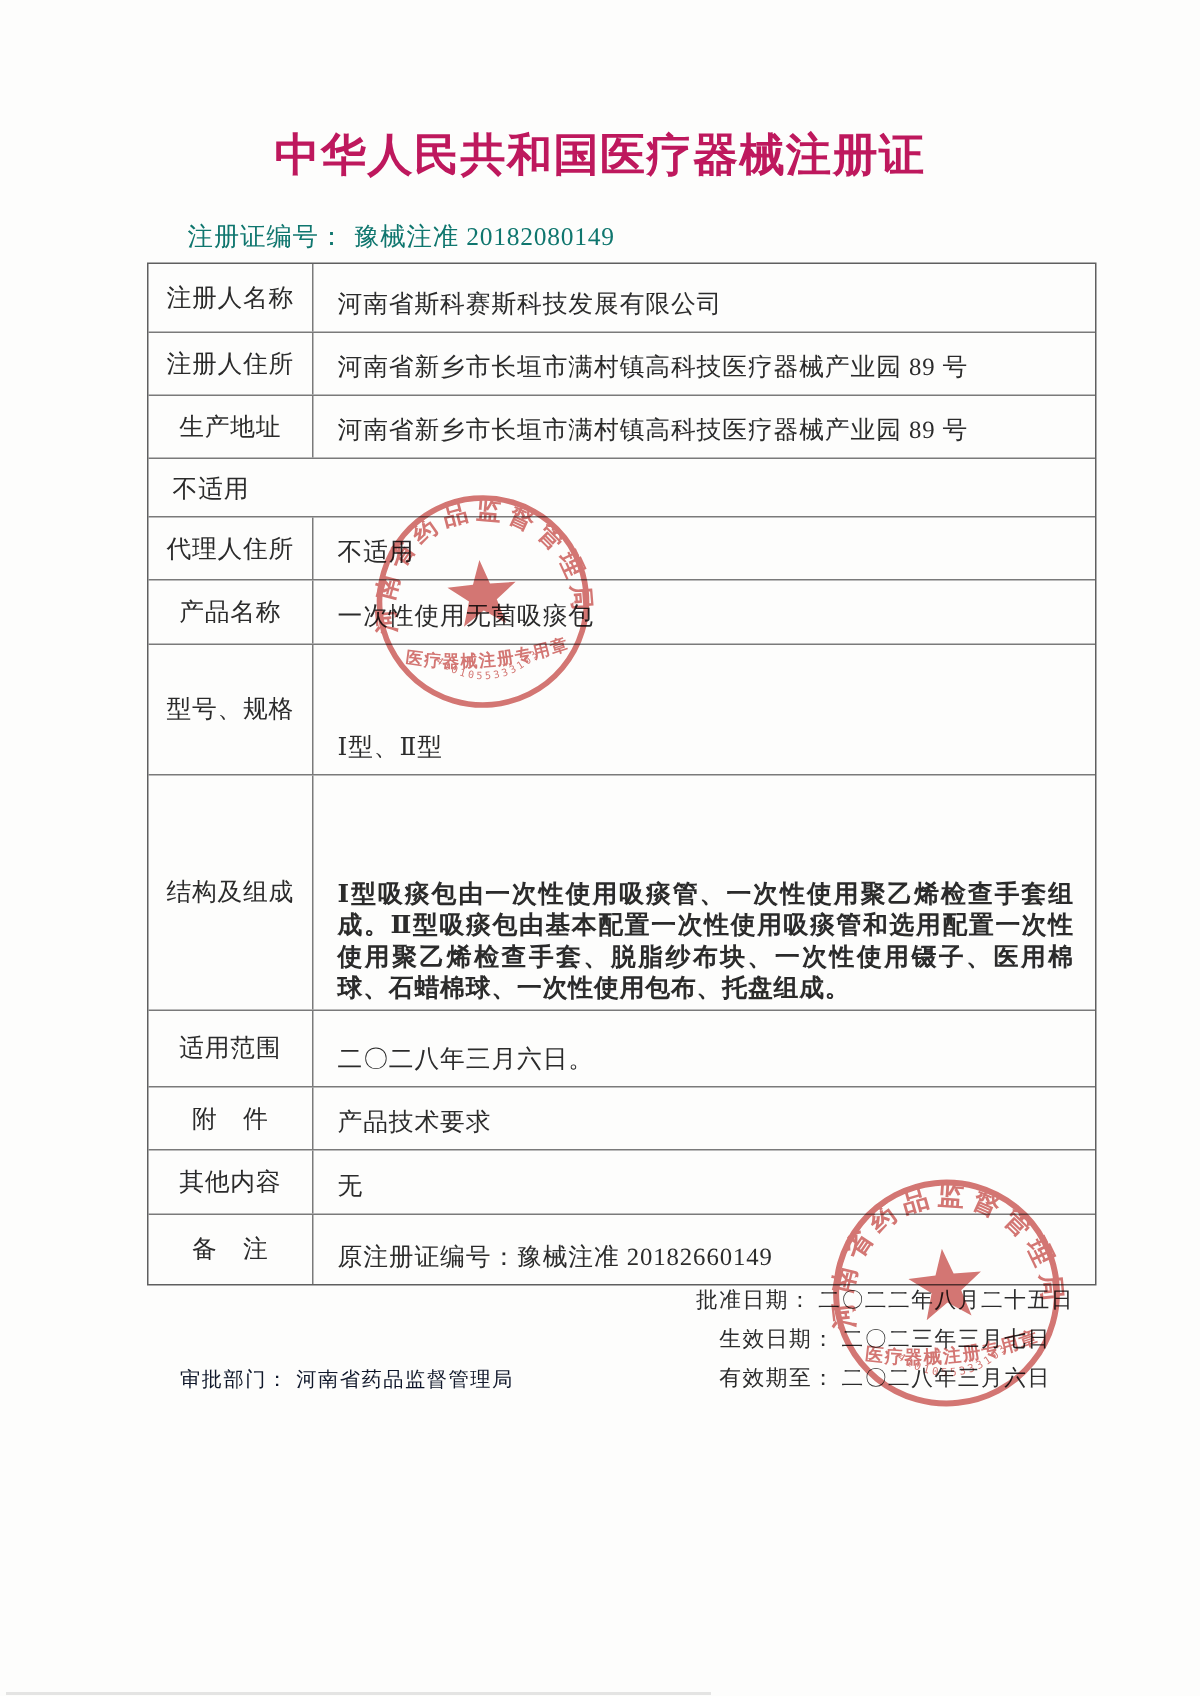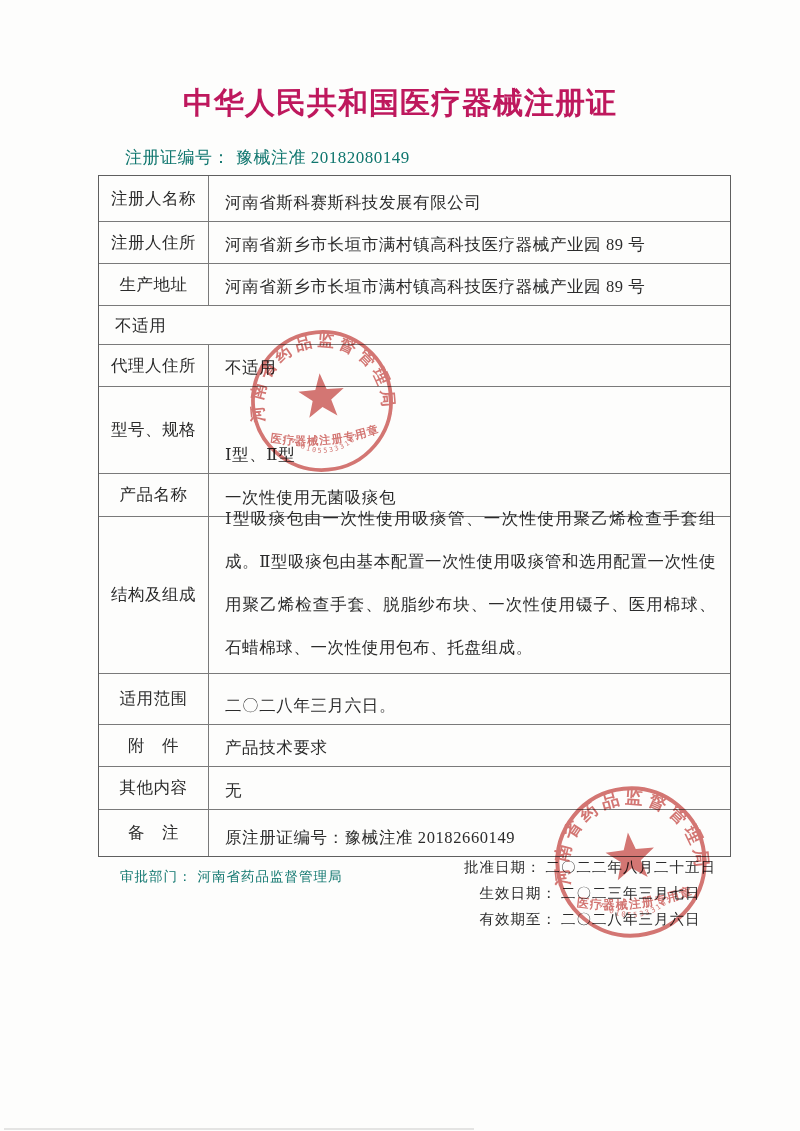--- a/index.html
+++ b/index.html
@@ -34,25 +34,25 @@
   }
   .cell-label span { text-align:right; font-size:16.5px; color:#2b2b2b; letter-spacing:0.5px; }
   .cell-value {
     flex:1; display:flex; align-items:flex-end;
     box-sizing:border-box; padding:4px 14px 4px 16px;
   }
   .cell-value span {
     flex:1; font-size:16.5px; color:#2b2b2b; line-height:1.7; letter-spacing:0.6px;
   }
   .cell-structure { padding-top:12px; }
-  .cell-structure span { text-align:justify; line-height:43px; }
+  .cell-structure span { text-align:justify; line-height:21px;font-weight:bold; }
 
   .dept {
-    position:absolute; top:868px; left:120px;
-    font-size:13.5px; letter-spacing:1px; color:#0f766e;
+    position:absolute; top:911px; left:120px;
+    font-size:13.5px; letter-spacing:1px; color:#0f172a;
   }
   .dept .lbl { margin-right:5px; }
   .dates { position:absolute; top:860px; left:464px;text-align:center; }
   .date-line { font-size:14.5px; letter-spacing:1px; color:#2b2b2b; line-height:15px; margin-bottom:11px; }
   .date-line .lbl { margin-right:4px; }
 
   .seal {
     position:absolute; opacity:0.78; mix-blend-mode:multiply; pointer-events:none;
   }
   .seal-top { top:326px; left:247px; width:150px; height:150px; transform:rotate(-5deg); }
@@ -110,34 +110,34 @@
         </div>
     </div>
     <div class="row" style="height:42px">
       <div class="cell-label">
           <span>代理人住所</span>
         </div>
       <div class="cell-value">
           <span>不适用</span>
         </div>
     </div>
+    <div class="row" style="height:43px">
+      <div class="cell-label">
+          <span>产品名称</span>
+        </div>
+      <div class="cell-value">
+          <span>一次性使用无菌吸痰包</span>
+        </div>
+    </div>
     <div class="row" style="height:87px">
       <div class="cell-label">
           <span>型号、规格</span>
         </div>
       <div class="cell-value">
           <span>Ⅰ型、Ⅱ型</span>
-        </div>
-    </div>
-    <div class="row" style="height:43px">
-      <div class="cell-label">
-          <span>产品名称</span>
-        </div>
-      <div class="cell-value">
-          <span>一次性使用无菌吸痰包</span>
         </div>
     </div>
     <div class="row" style="height:157px">
       <div class="cell-label">
           <span>结构及组成</span>
         </div>
       <div class="cell-value cell-structure">
           <span>Ⅰ型吸痰包由一次性使用吸痰管、一次性使用聚乙烯检查手套组成。Ⅱ型吸痰包由基本配置一次性使用吸痰管和选用配置一次性使用聚乙烯检查手套、脱脂纱布块、一次性使用镊子、医用棉球、石蜡棉球、一次性使用包布、托盘组成。</span>
         </div>
     </div>

